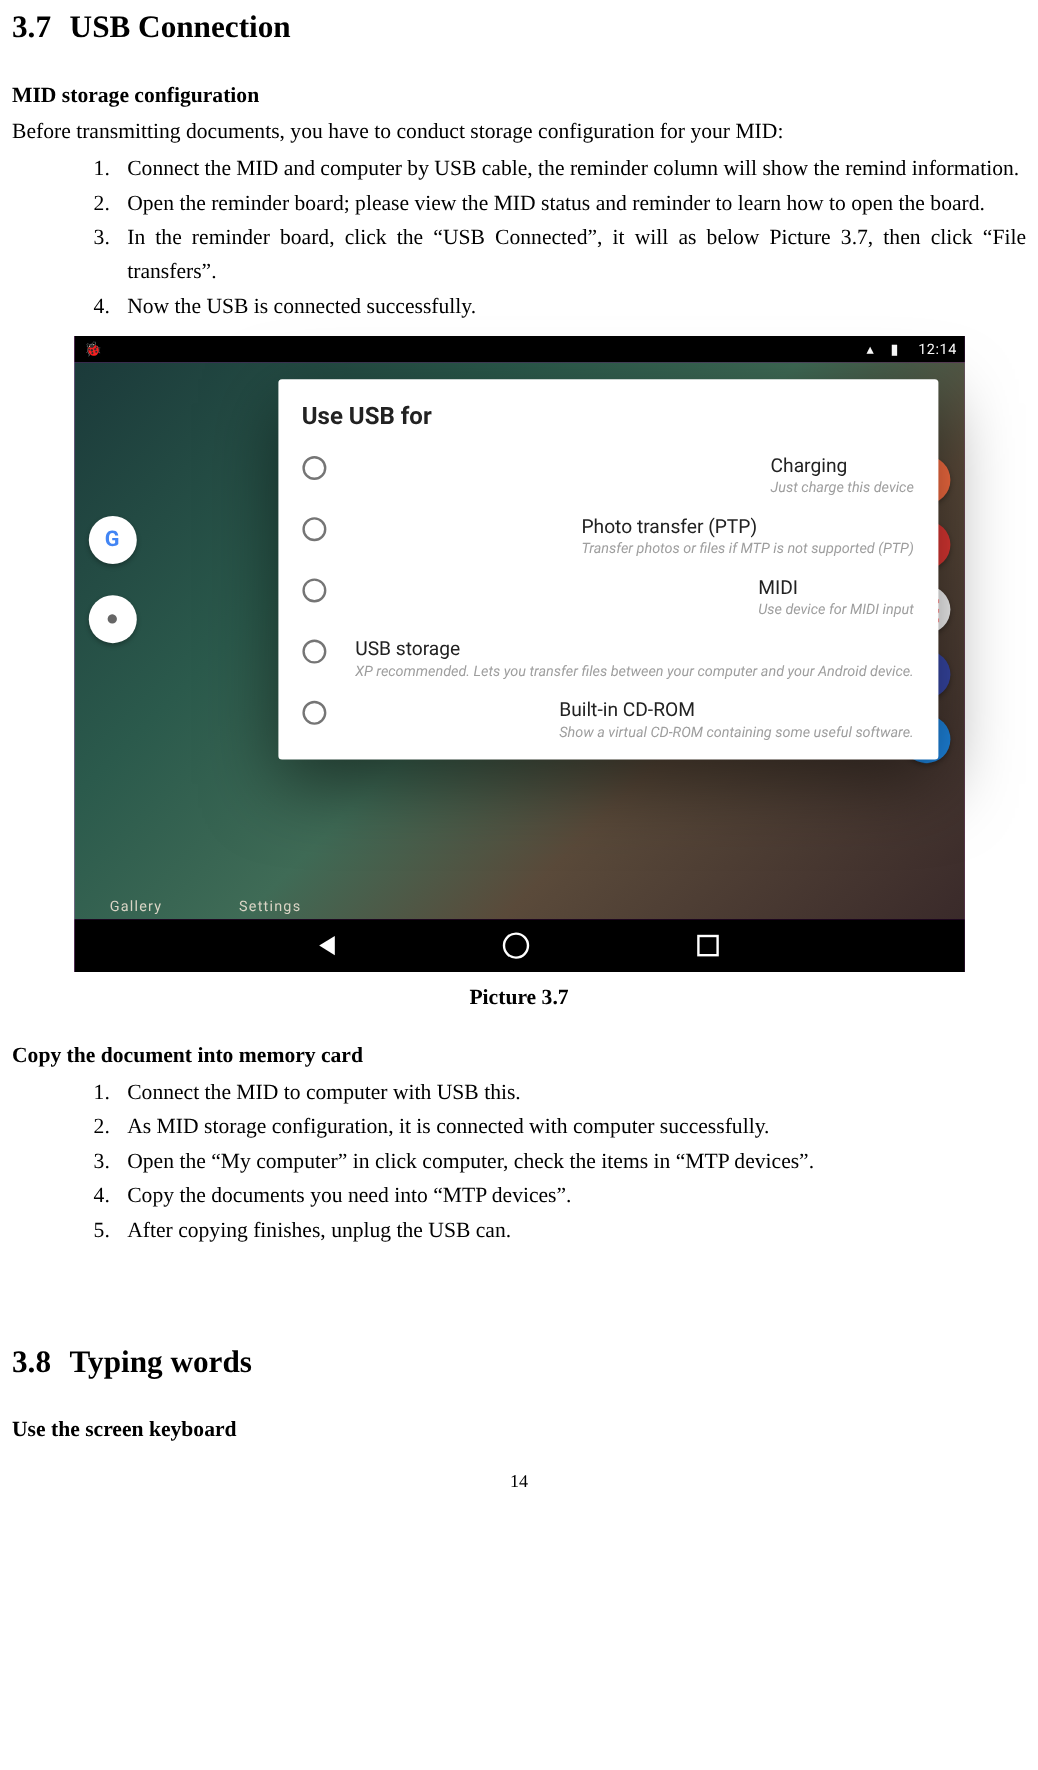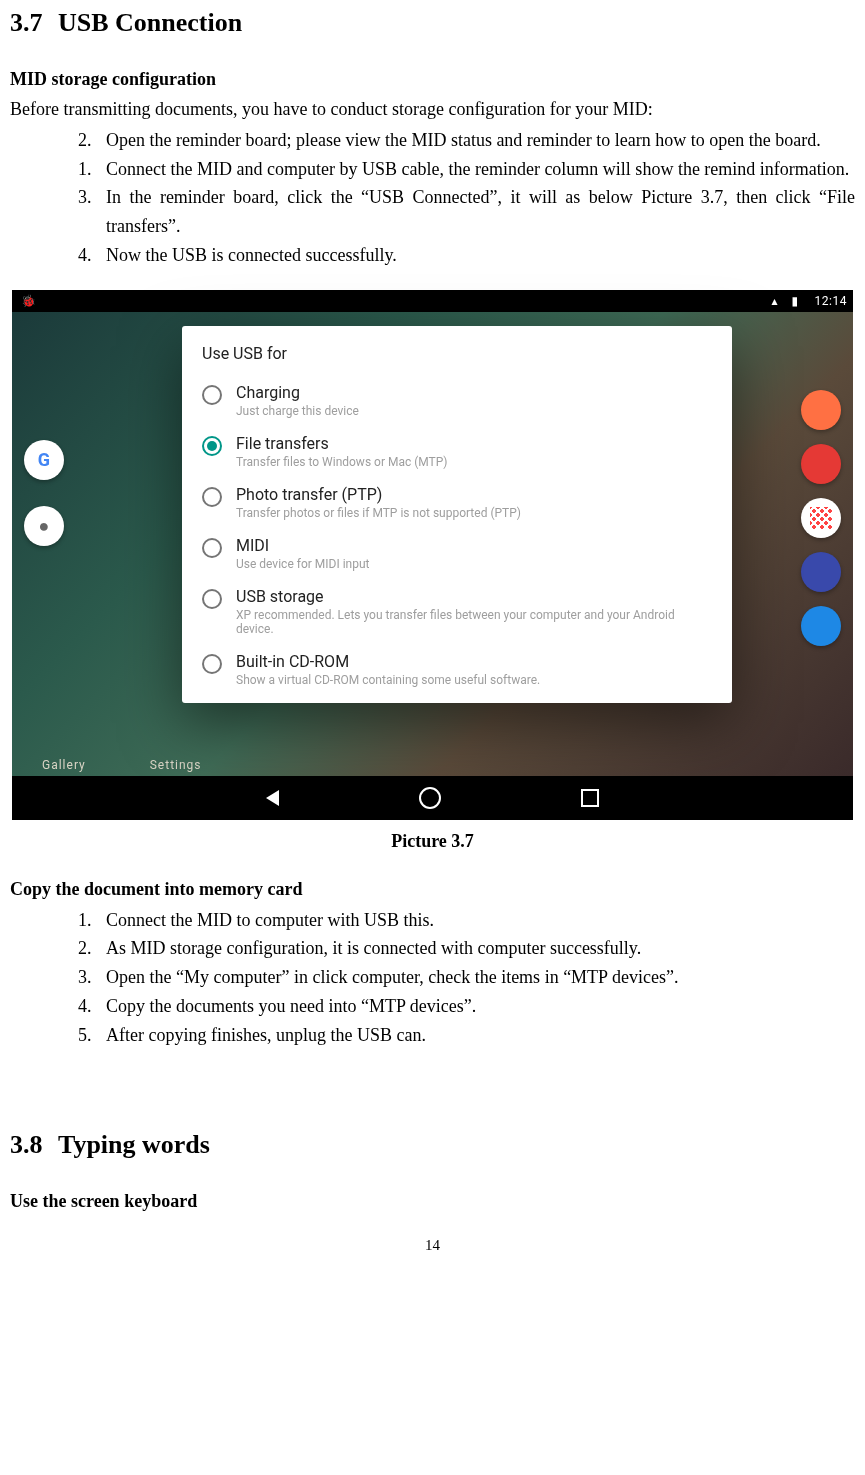--- a/index.html
+++ b/index.html
@@ -49,25 +49,25 @@
     font-weight: bold;
     margin: 8px 0 18px 0;
   }
   .footer-page {
     text-align: center;
     font-size: 15px;
     margin-top: 22px;
   }
 
   .screenshot {
-    width: 841px;
+    width: 742px;
     height: 530px;
     background: #a21caf;
     position: relative;
-    margin: 20px auto 0;
+    margin: 10px auto 0;
     font-family: Roboto, Arial, sans-serif;
   }
   .status-bar {
     display: flex;
     align-items: center;
     height: 22px;
     background: #000;
     color: #fff;
     font-size: 12px;
     padding: 0 6px;
@@ -165,50 +165,51 @@
     position: absolute;
     left: 170px;
     top: 36px;
     width: 510px;
     background: #fff;
     border-radius: 3px;
     box-shadow: 0 20px 60px rgba(0,0,0,0.5);
     padding: 18px 20px 8px 20px;
   }
   .dialog-title {
-    font-size: 16px;
+    font-size: 20px;
     color: #222;
-    font-weight: 400;
+    font-weight: 700;
     margin-bottom: 12px;
   }
   .opt {
     display:flex;
     align-items:flex-start;
     gap: 14px;
     padding: 8px 0;
+    justify-content: space-between;
   }
   .radio {
     width: 16px; height: 16px;
     border: 2px solid #757575;
     border-radius: 50%;
     margin-top: 2px;
     flex: 0 0 auto;
     position: relative;
   }
   .radio.selected { border-color: #009688; }
   .radio.selected::after {
     content:"";
     position:absolute;
     left: 3px; top: 3px;
     width: 10px; height: 10px;
     background: #009688;
     border-radius:50%;
   }
   .opt .olabel { font-size: 16px; color: #222; }
-  .opt .odesc { font-size: 12px; color: #9e9e9e; margin-top: 2px; }
+  .opt .odesc { font-size: 12px; color: #9e9e9e; margin-top: 2px; font-style: italic; }
   .dialog-actions {
     display:flex;
     justify-content:flex-end;
     padding: 6px 0 2px 0;
   }
   .cancel-btn {
     color: #009688;
     font-size: 14px;
     font-weight: 500;
     letter-spacing: 0.5px;
@@ -219,22 +220,22 @@
 <body>
 
 <h2>
   <span class="sec-num">3.7</span><span>USB Connection</span>
 </h2>
 
 <p class="subhead">MID storage configuration</p>
 <p>Before transmitting documents, you have to conduct storage configuration for your MID:</p>
 
 <ol class="num-list">
+  <li data-num="1">Connect the MID and computer by USB cable, the reminder column will show the remind information.</li>
   <li data-num="2">Open the reminder board; please view the MID status and reminder to learn how to open the board.</li>
-  <li data-num="1">Connect the MID and computer by USB cable, the reminder column will show the remind information.</li>
   <li data-num="3">In the reminder board, click the “USB Connected”, it will as below Picture 3.7, then click “File transfers”.</li>
   <li data-num="4">Now the USB is connected successfully.</li>
 </ol>
 
 <div class="screenshot">
   <div class="status-bar">
     <span class="status-icon bug-icon"></span>
     <span class="spacer"></span>
     <span class="status-icon sig-icon"></span>
     <span class="status-icon batt-icon"></span>
@@ -265,27 +266,20 @@
     <div class="dialog-title">Use USB for</div>
 
     <div class="opt">
       <div class="radio"></div>
       <div>
         <div class="olabel">Charging</div>
         <div class="odesc">Just charge this device</div>
       </div>
     </div>
 
-    <div class="opt">
-      <div class="radio selected"></div>
-      <div>
-        <div class="olabel">File transfers</div>
-        <div class="odesc">Transfer files to Windows or Mac (MTP)</div>
-      </div>
-    </div>
 
     <div class="opt">
       <div class="radio"></div>
       <div>
         <div class="olabel">Photo transfer (PTP)</div>
         <div class="odesc">Transfer photos or files if MTP is not supported (PTP)</div>
       </div>
     </div>
 
     <div class="opt">

